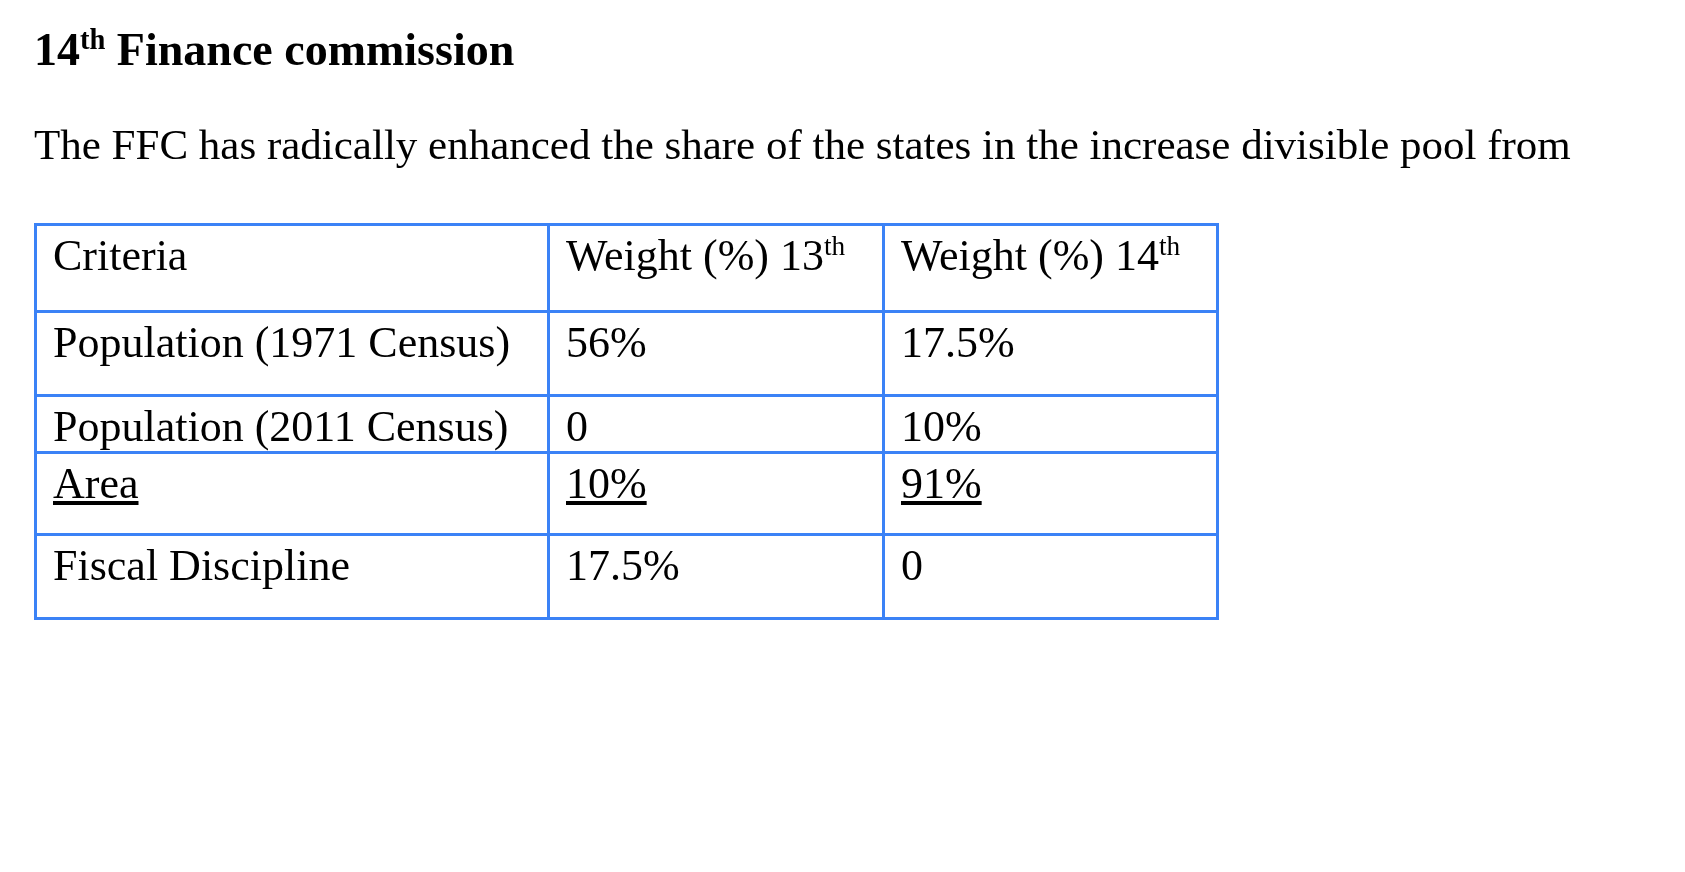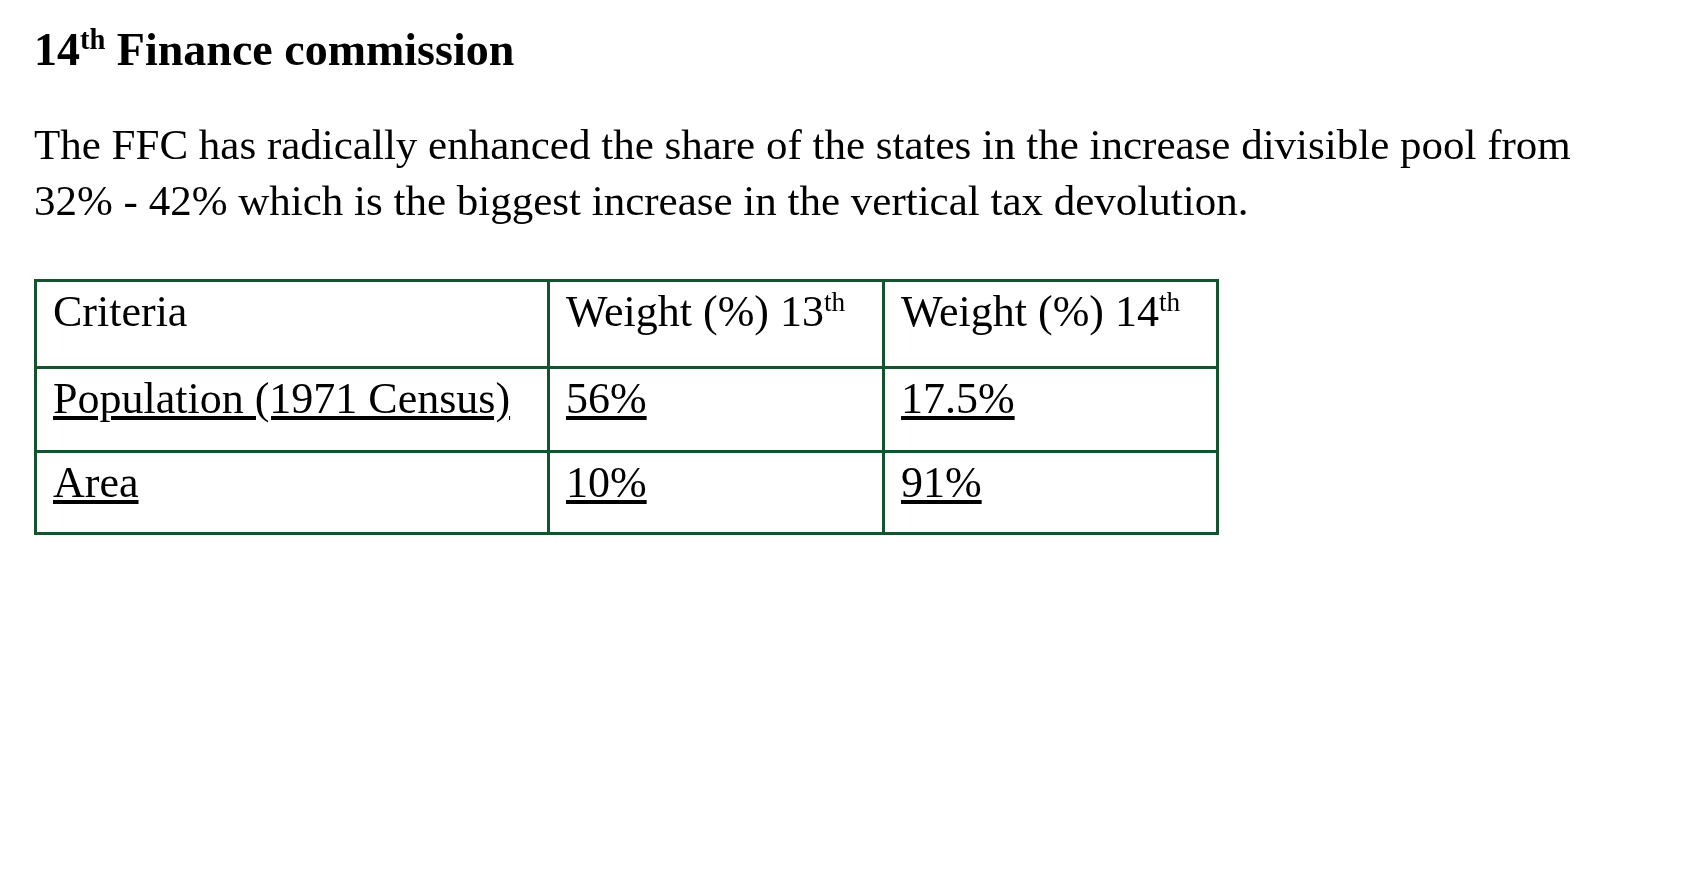--- a/index.html
+++ b/index.html
@@ -39,67 +39,76 @@
     border-collapse: collapse;
     table-layout: fixed;
     width: 1182px;
     font-size: 44px;
   }
   table.weights-table col.c1 { width: 513px; }
   table.weights-table col.c2 { width: 335px; }
   table.weights-table col.c3 { width: 334px; }
   table.weights-table th,
   table.weights-table td {
-    border: 3px solid #14532d;
+    border: 3px solid #3b82f6;
     vertical-align: top;
     text-align: left;
     font-weight: normal;
     padding: 6px 8px 0 16px;
     line-height: 48px;
     overflow: hidden;
     white-space: nowrap;
   }
   tr.r-header { height: 87px; }
-  tr.r-0 { height: 84px; text-decoration: underline; }
+  tr.r-0 { height: 84px; }
   tr.r-1 { height: 55px; }
   tr.r-2 { height: 51px; }
   tr.r-3 { height: 82px; text-decoration: underline; }
   tr.r-4 { height: 89px; }
   tr.r-5 { height: 84px; }
 </style>
 </head>
 <body>
 
 <div class="page">
 
   <h1 class="doc-heading"><span>14</span><sup>th</sup><span> Finance commission</span></h1>
 
   <p class="doc-paragraph">
     <span>The FFC has radically enhanced the share of the states in the increase divisible pool from</span><br>
-    <span>32% - 42% which is the biggest increase in the vertical tax devolution.</span>
   </p>
 
   <table class="weights-table">
     <colgroup>
         <col class="c1">
         <col class="c2">
         <col class="c3">
       </colgroup>
     <tbody>
       <tr class="r-header">
         <th><span>Criteria</span><sup class="th-sup"></sup></th>
         <th><span>Weight (%) 13</span><sup class="th-sup">th</sup></th>
         <th><span>Weight (%) 14</span><sup class="th-sup">th</sup></th>
       </tr>
       <tr class="r-0">
         <td>Population (1971 Census)</td>
         <td>56%</td>
         <td>17.5%</td>
       </tr>
+      <tr class="r-1">
+        <td>Population (2011 Census)</td>
+        <td>0</td>
+        <td>10%</td>
+      </tr>
       <tr class="r-3">
         <td>Area</td>
         <td>10%</td>
         <td>91%</td>
+      </tr>
+      <tr class="r-5">
+        <td>Fiscal Discipline</td>
+        <td>17.5%</td>
+        <td>0</td>
       </tr>
     </tbody>
   </table>
 
 </div>
 
 </body></html>

